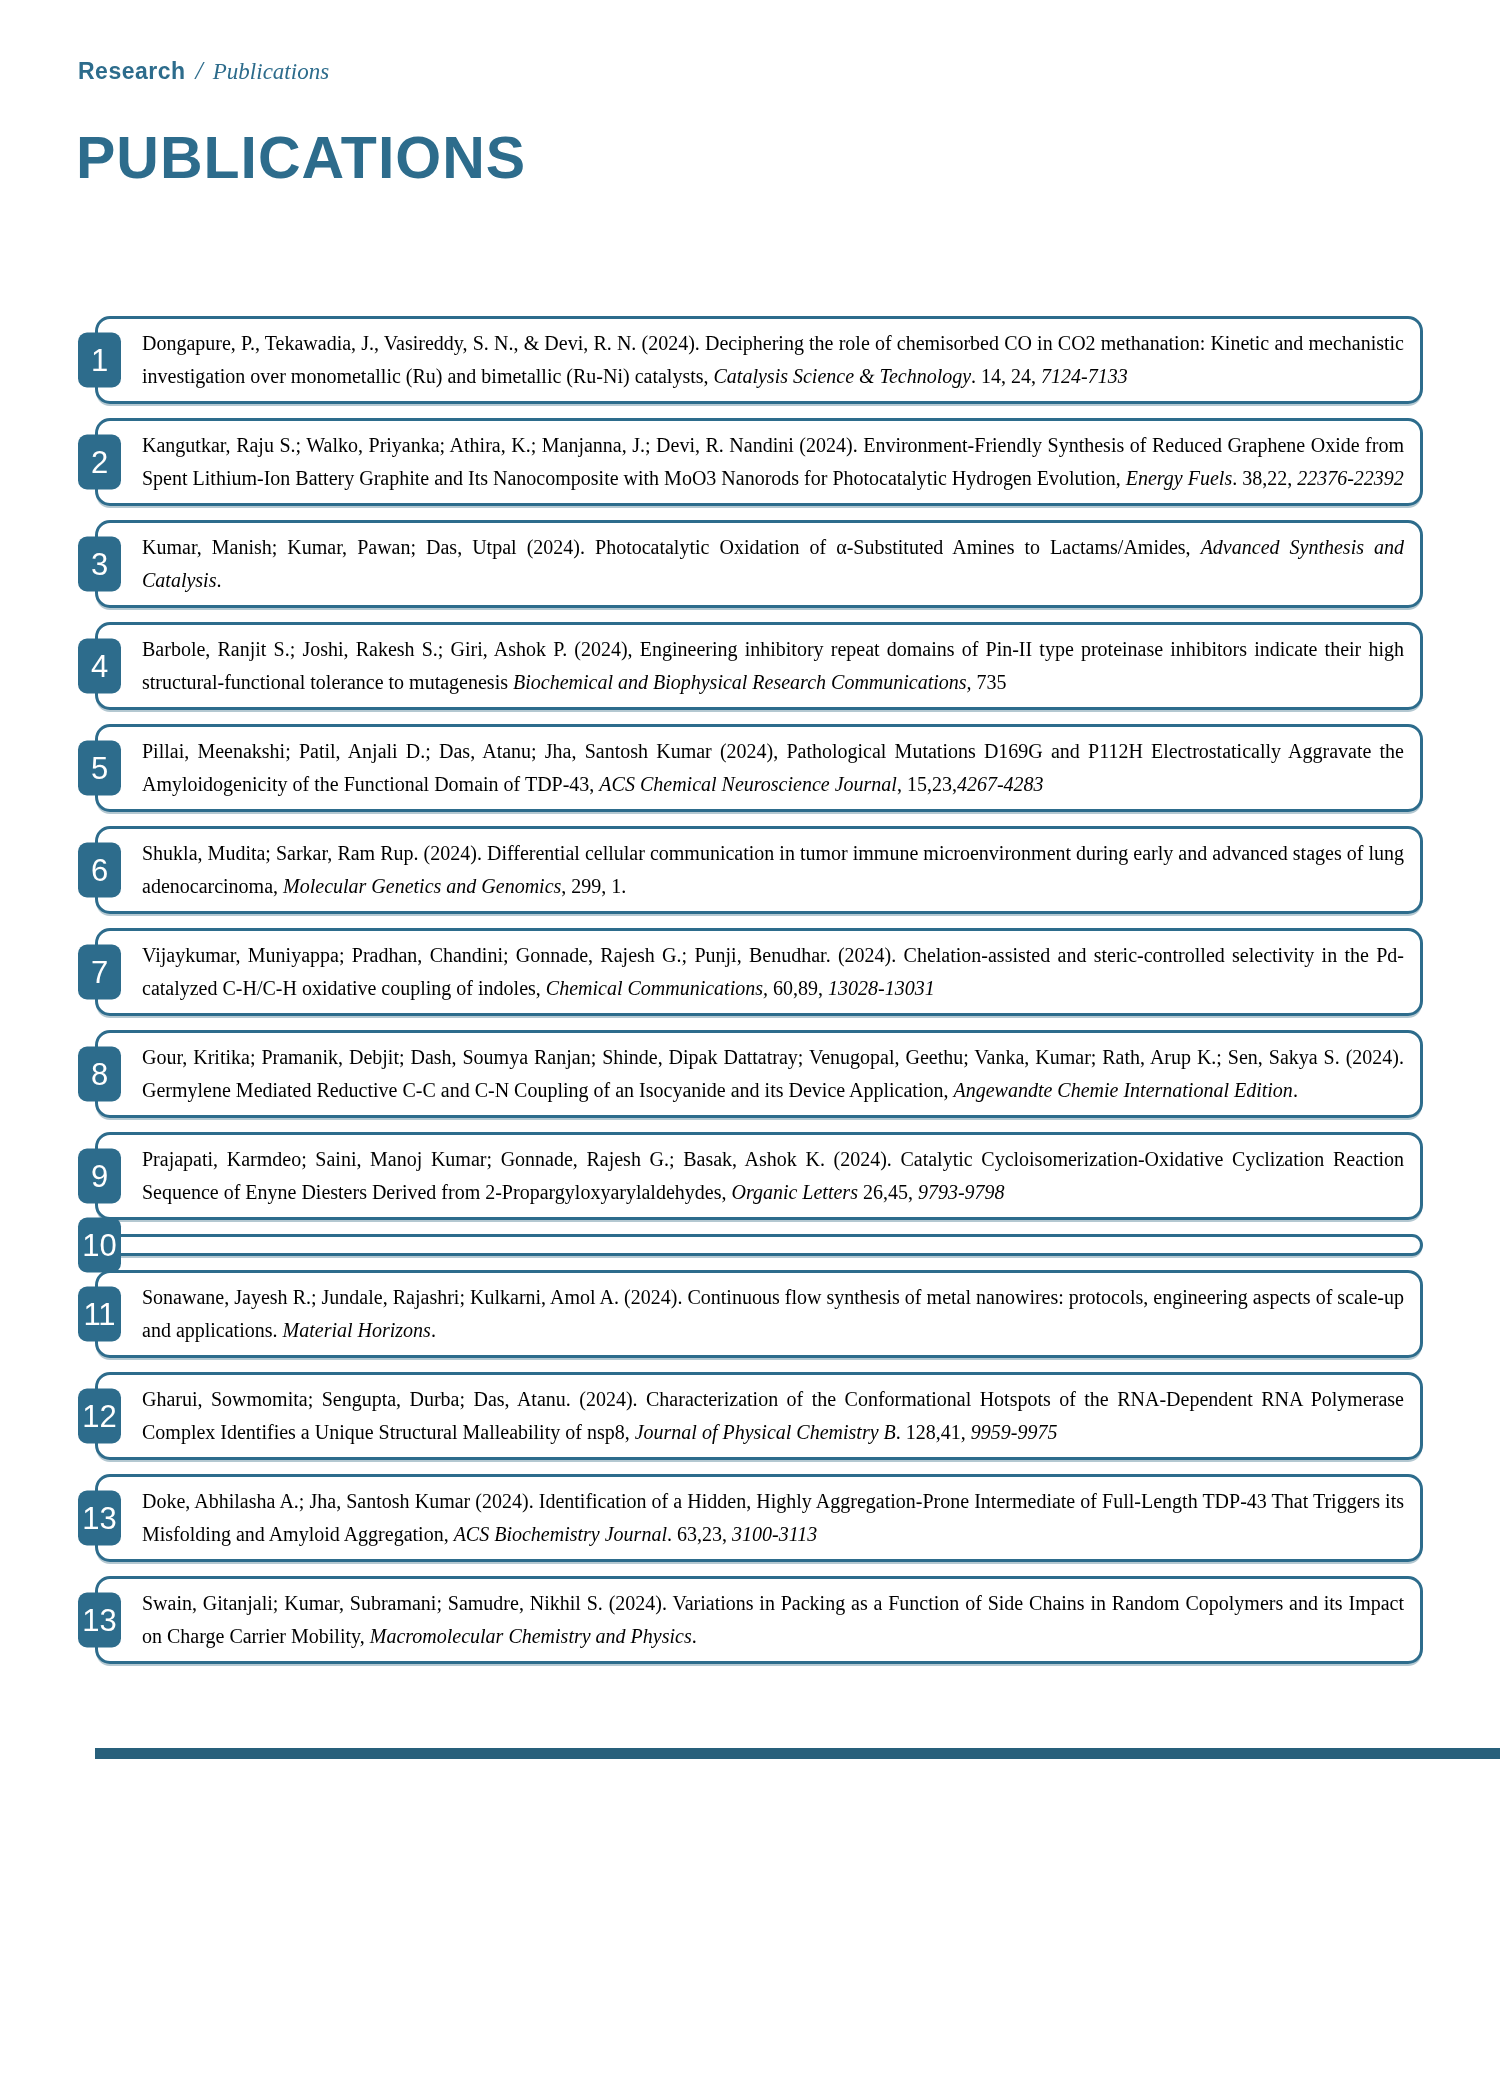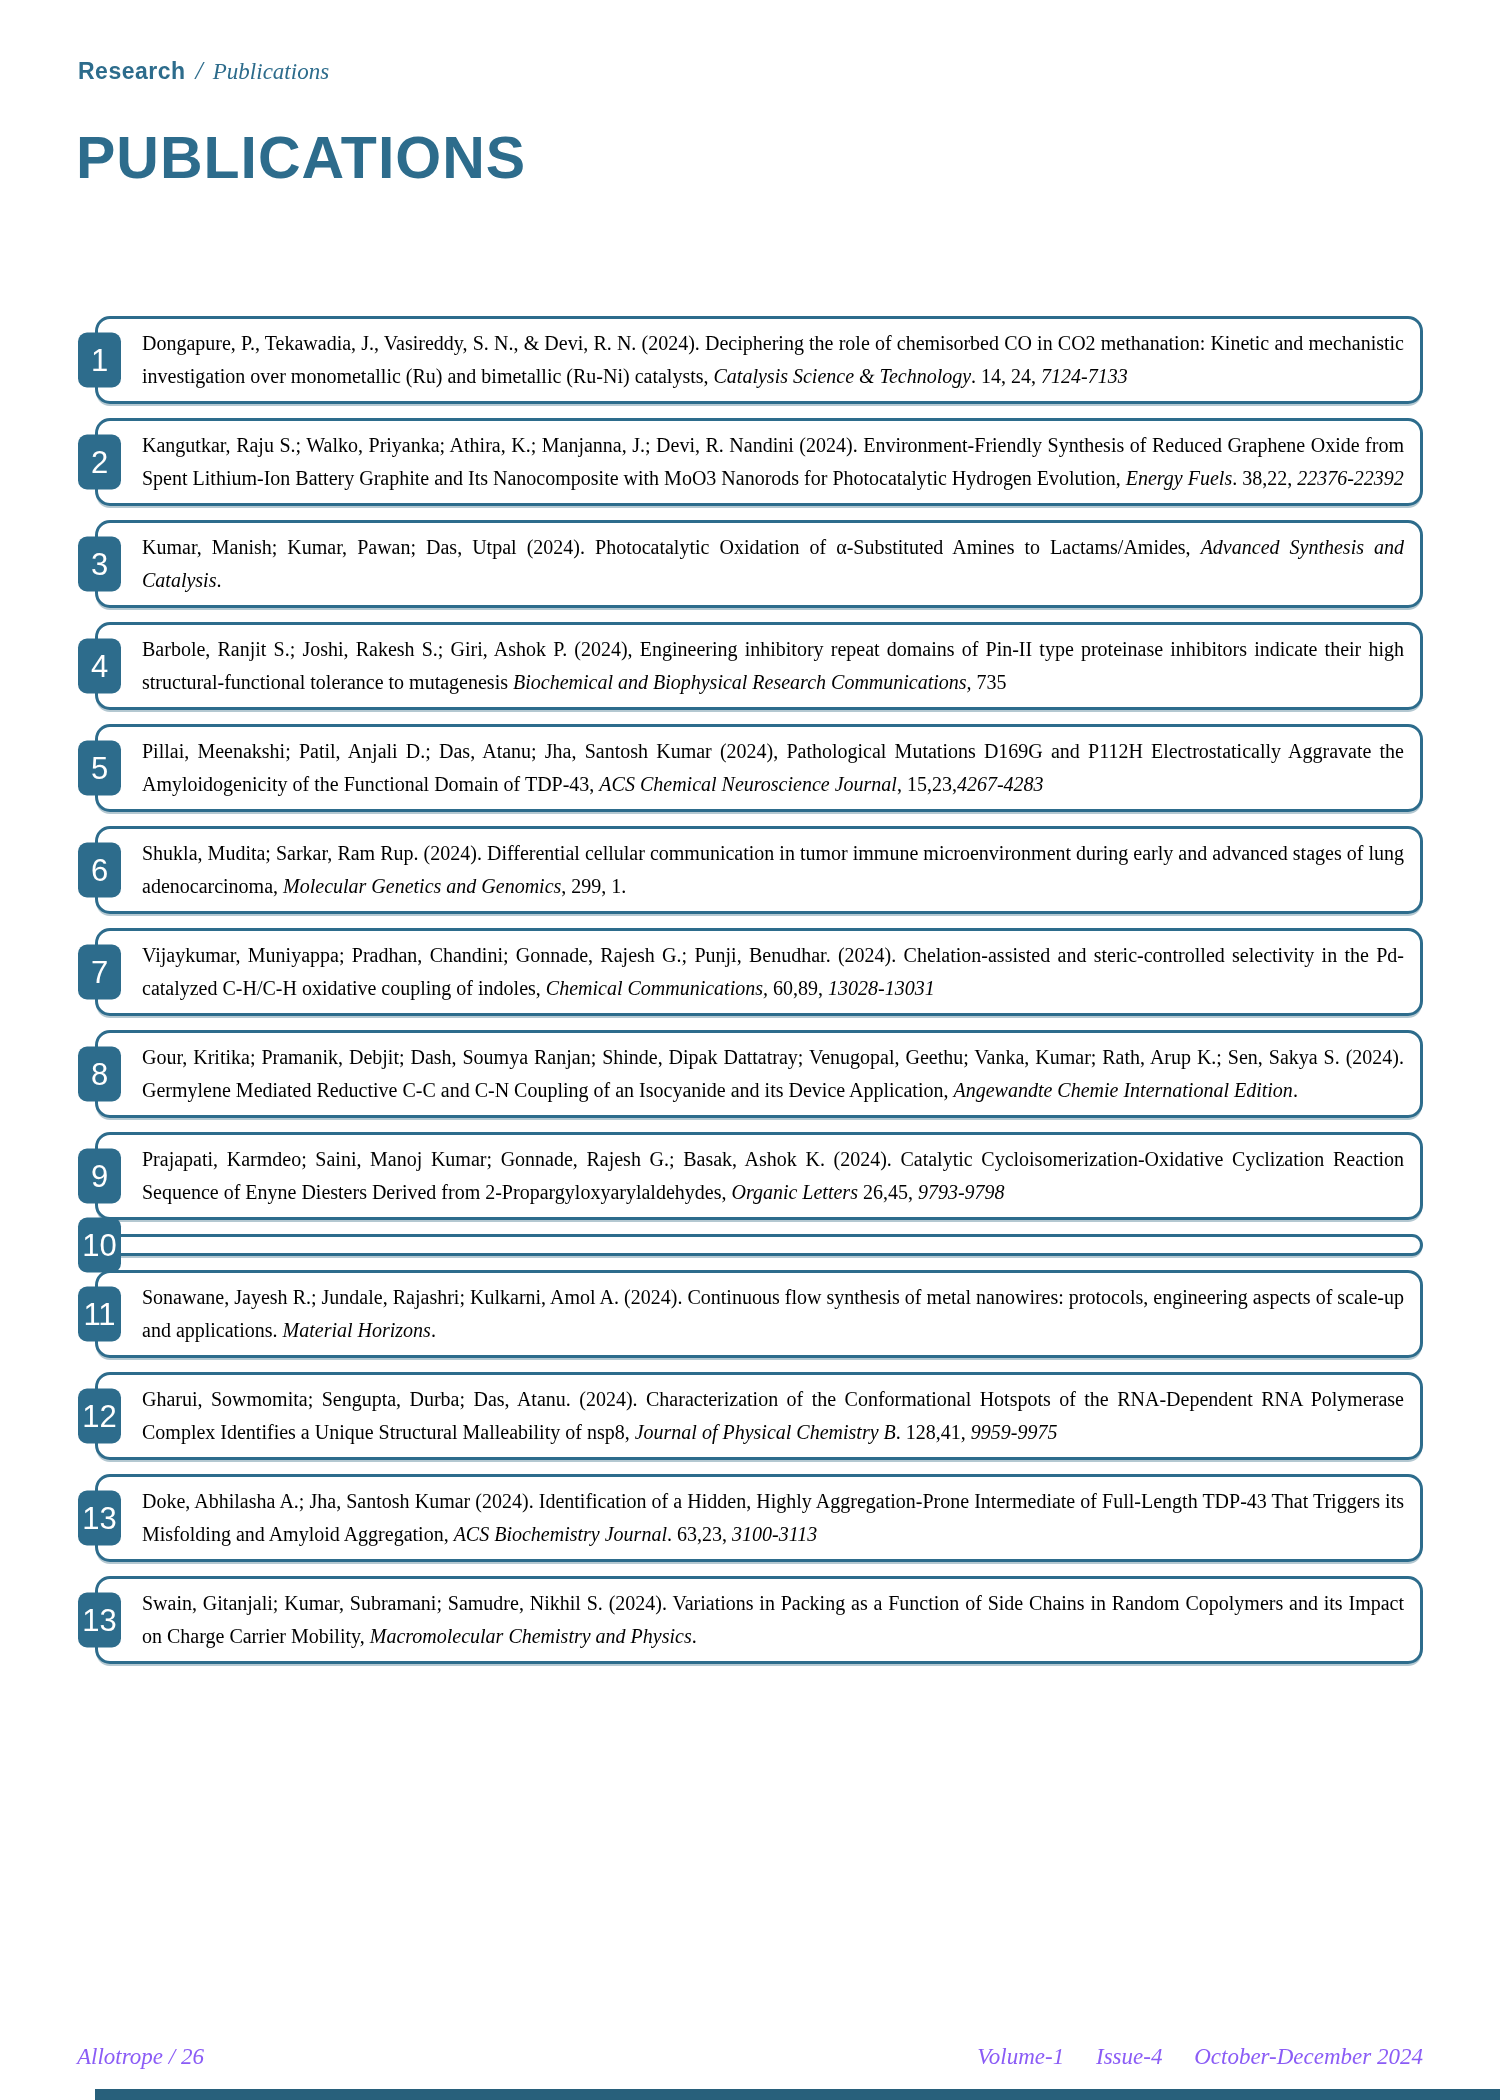--- a/index.html
+++ b/index.html
@@ -5,21 +5,21 @@
   :root{
     --accent:#2d6c8c;
     --accent-dark:#28607b;
     --ink:#121212;
   }
   *{box-sizing:border-box;margin:0;padding:0;}
   html,body{background:#fff;}
   .page{
     position:relative;
     width:1500px;
-    height:2100px;
+    height:1759px;
     background:#fff;
     font-family:"Liberation Serif", serif;
     color:var(--ink);
     overflow:hidden;
   }
   
   .breadcrumb{
     position:absolute;
     left:78px; top:56px;
     font-size:23px;

